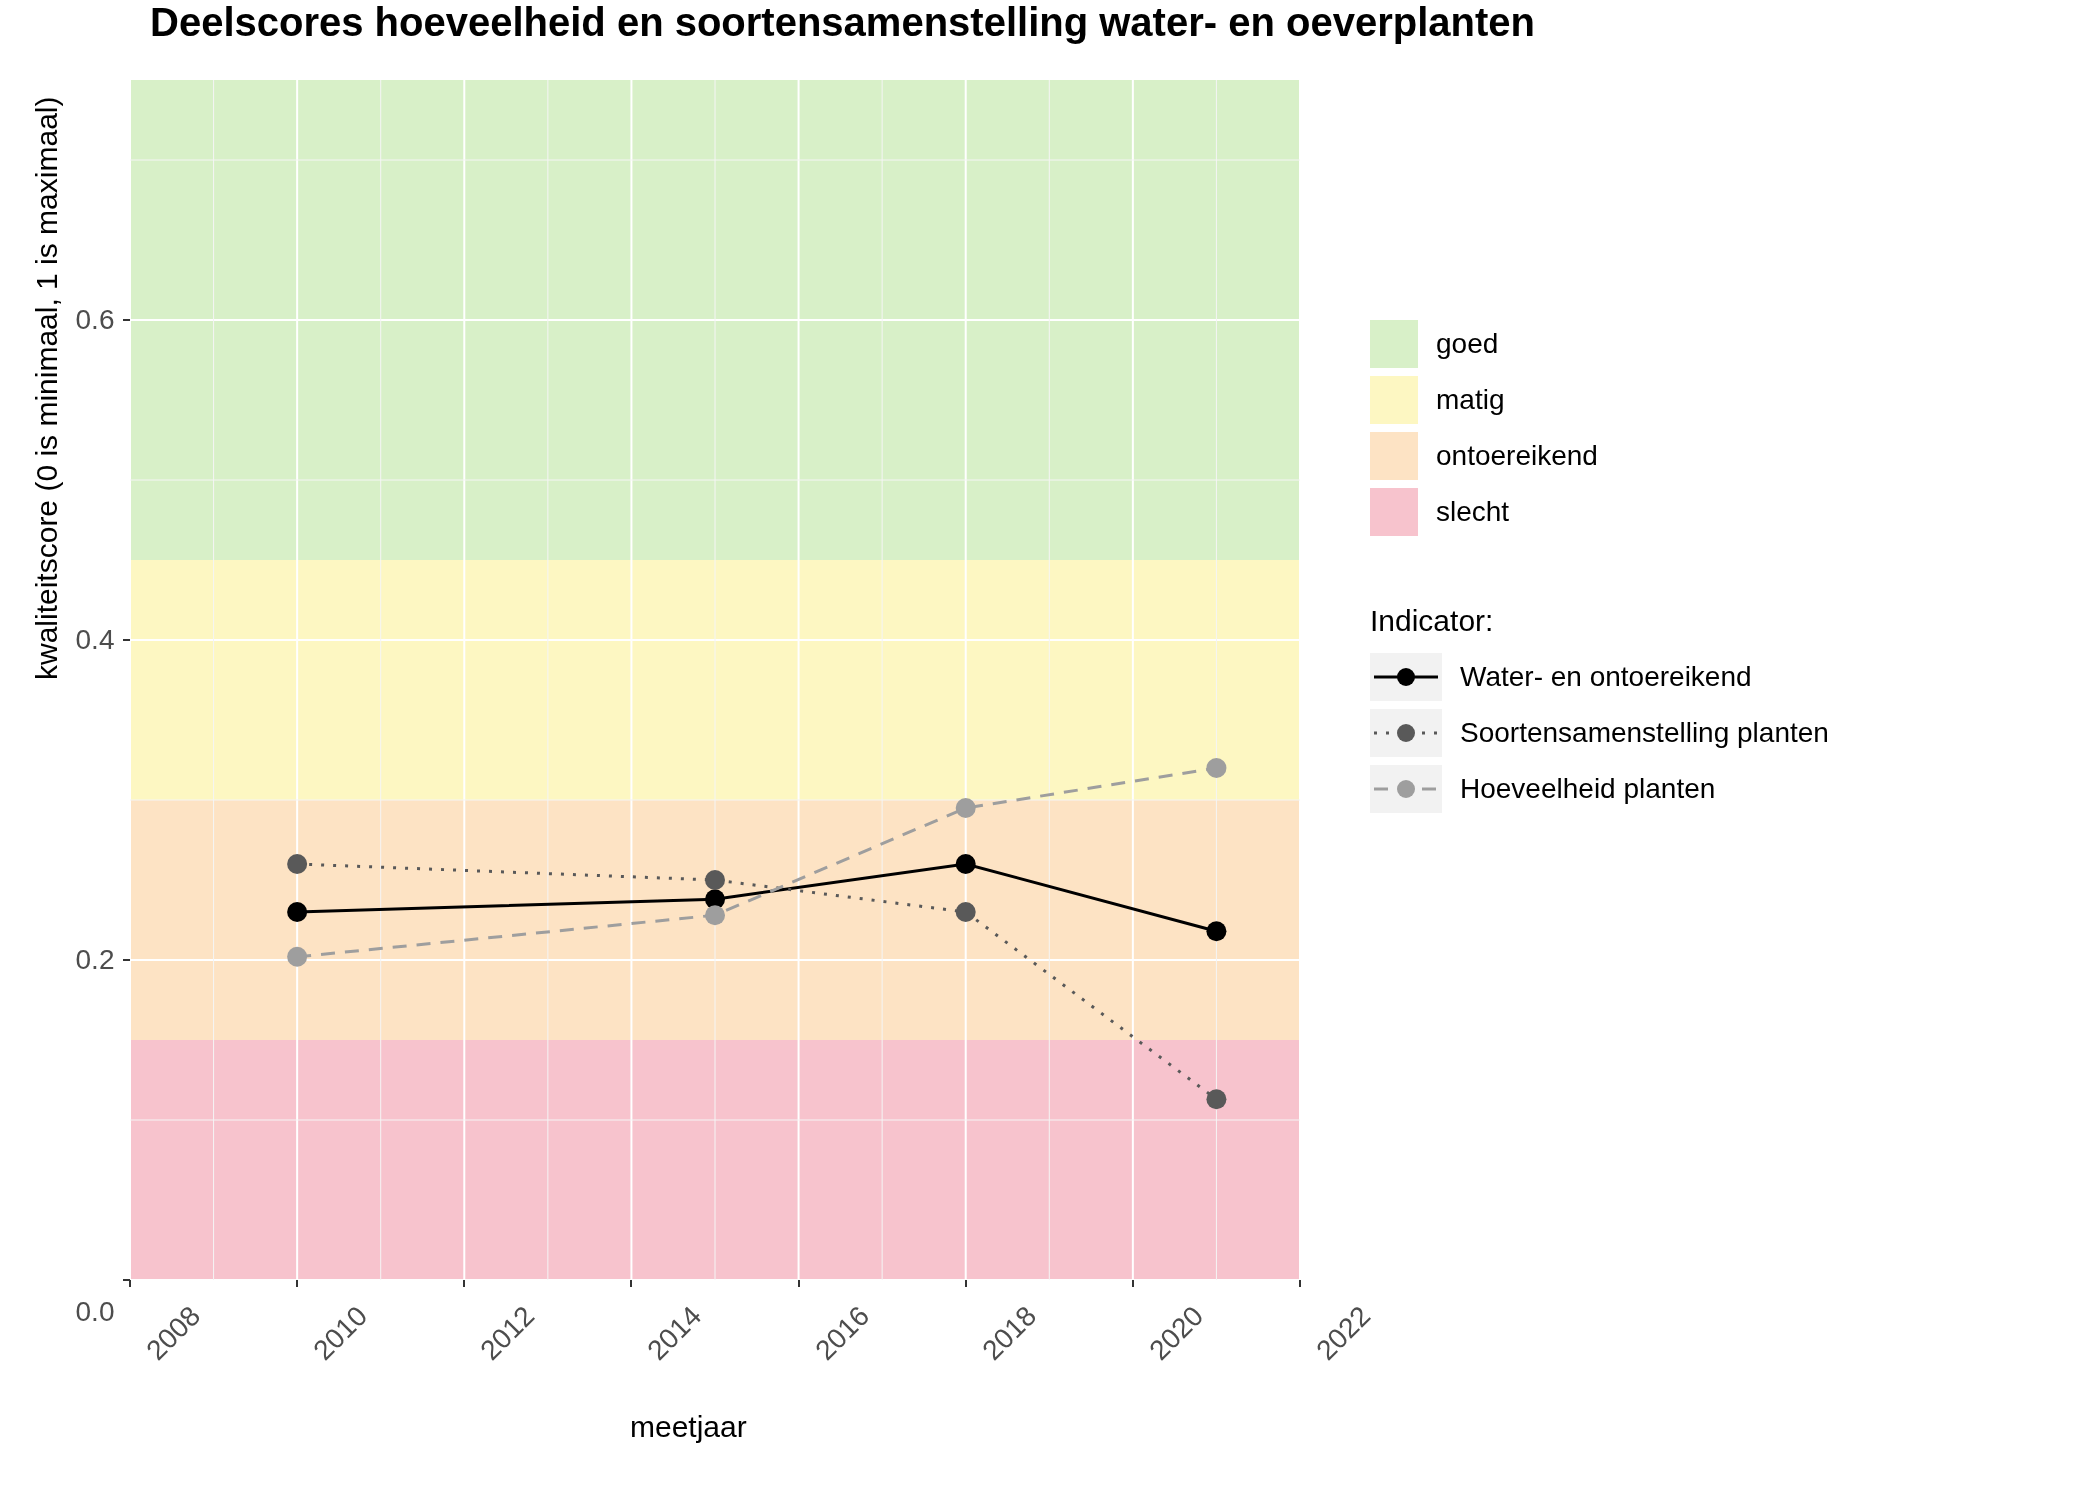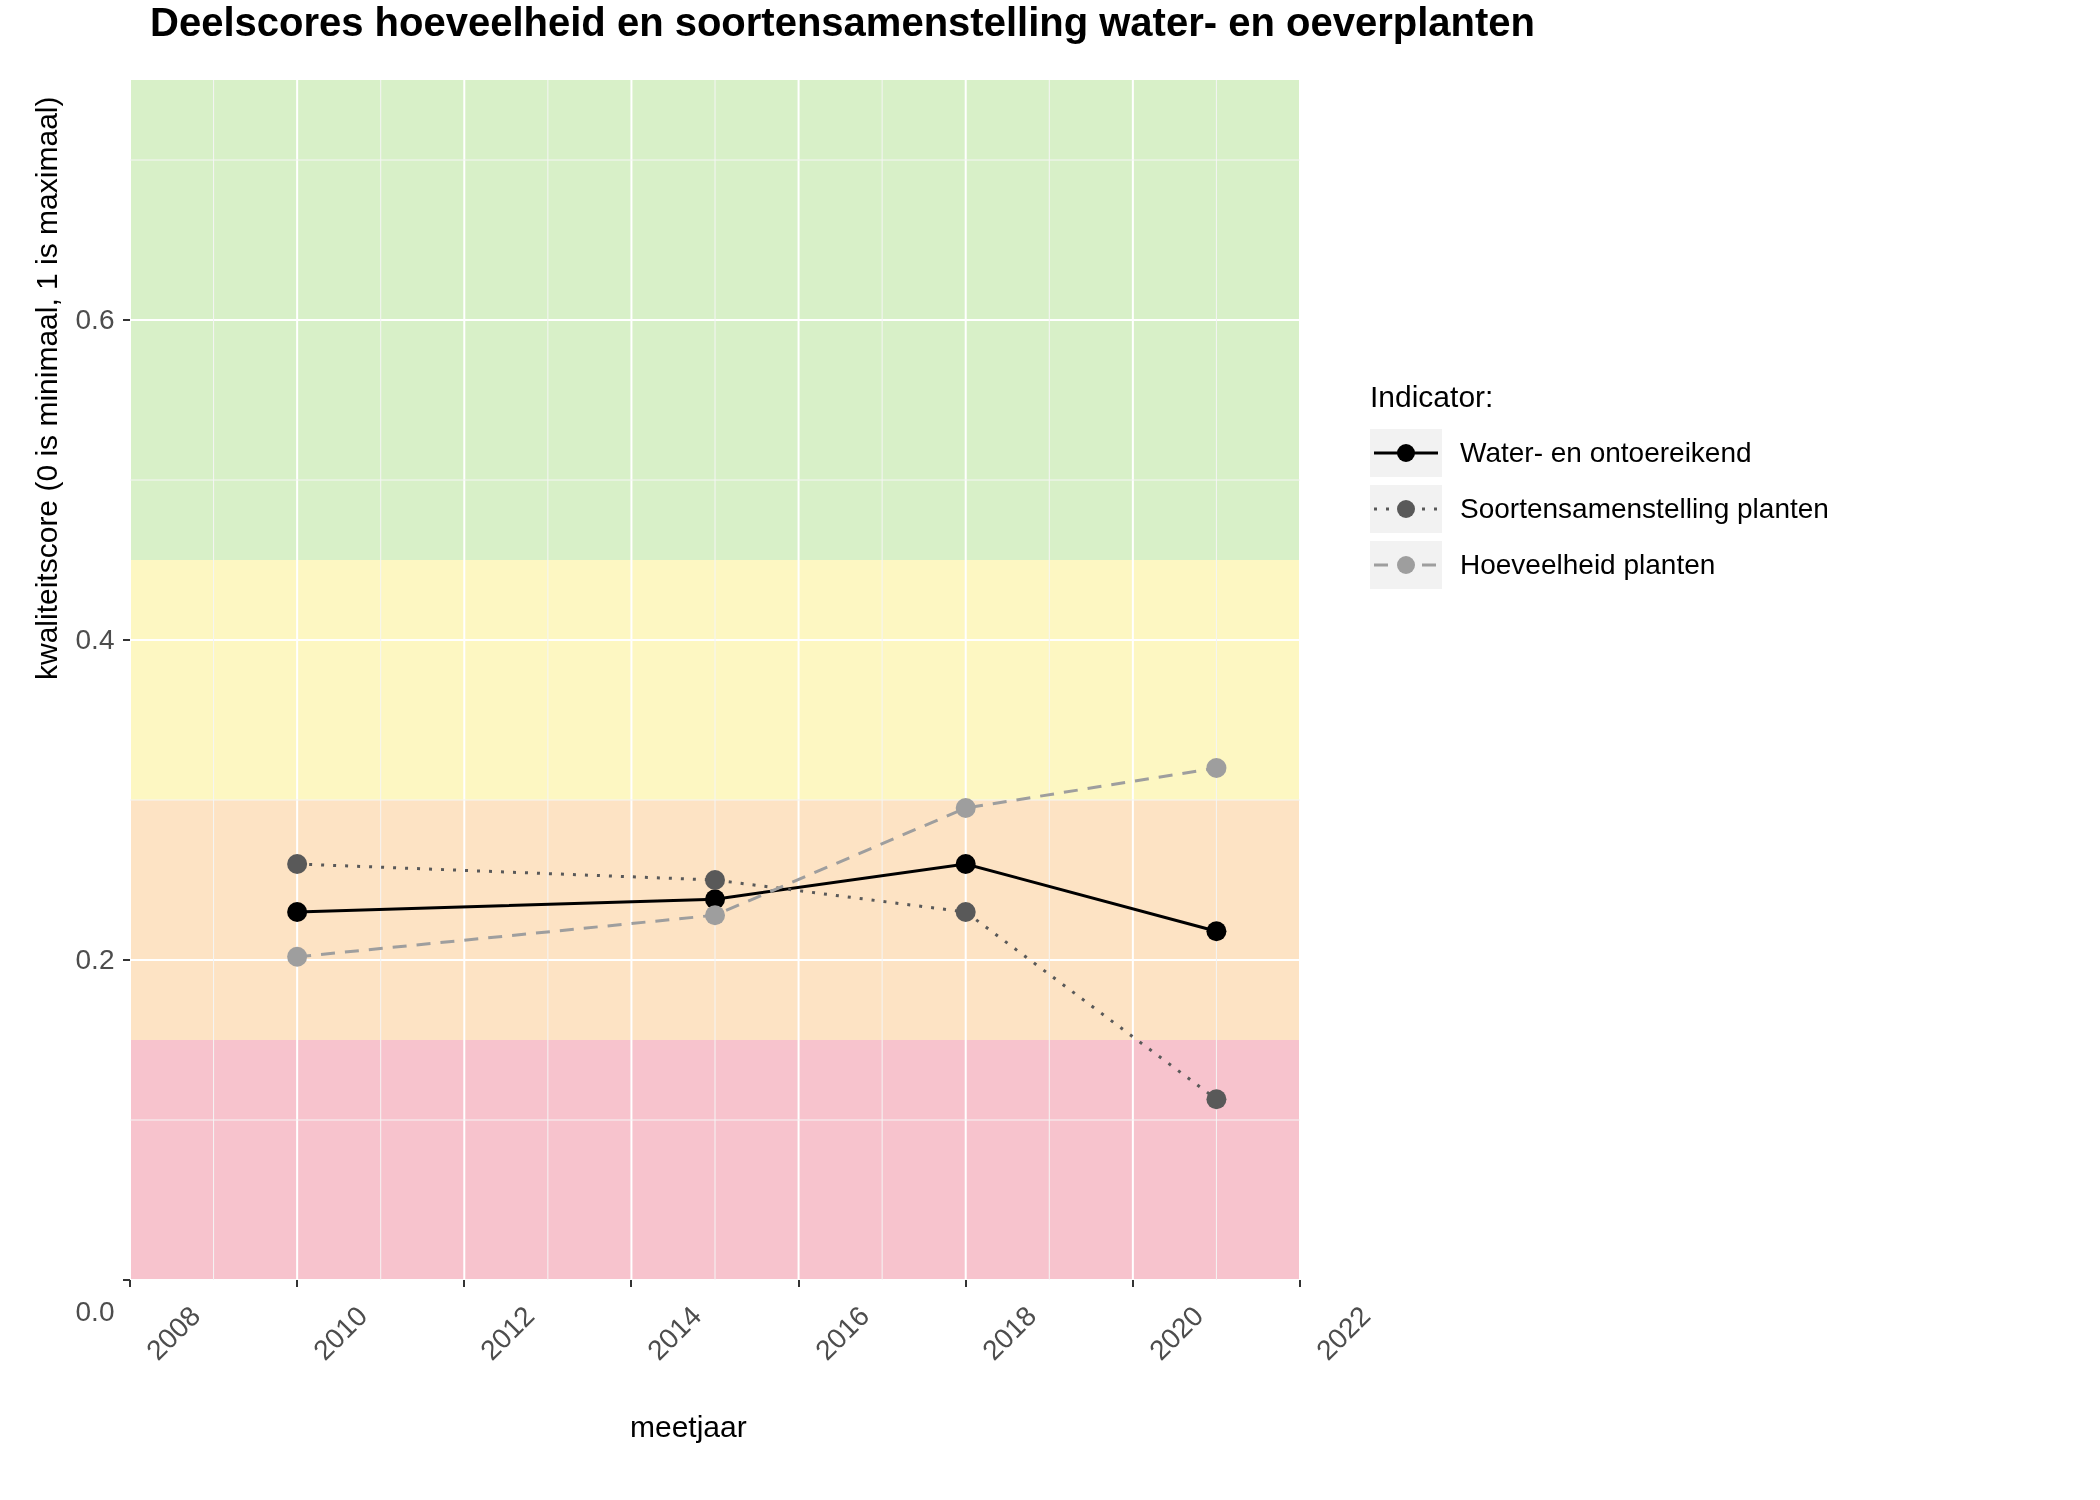--- a/index.html
+++ b/index.html
@@ -203,20 +203,38 @@
       <div class="x-tick-mark" style="left: 797.571px;"></div>
       <div class="x-tick" style="left: 957.714px;">2018</div>
       <div class="x-tick-mark" style="left: 964.714px;"></div>
       <div class="x-tick" style="left: 1124.86px;">2020</div>
       <div class="x-tick-mark" style="left: 1131.86px;"></div>
       <div class="x-tick" style="left: 1292px;">2022</div>
       <div class="x-tick-mark" style="left: 1299px;"></div>
     </div>
 
   <div class="legend">
+    <div id="band-legend">
+        <div class="legend-item">
+          <div class="legend-swatch" style="background: rgb(216, 240, 200);"></div>
+          <div class="legend-label">goed</div>
+        </div>
+        <div class="legend-item">
+          <div class="legend-swatch" style="background: rgb(253, 247, 194);"></div>
+          <div class="legend-label">matig</div>
+        </div>
+        <div class="legend-item">
+          <div class="legend-swatch" style="background: rgb(253, 227, 196);"></div>
+          <div class="legend-label">ontoereikend</div>
+        </div>
+        <div class="legend-item">
+          <div class="legend-swatch" style="background: rgb(247, 195, 205);"></div>
+          <div class="legend-label">slecht</div>
+        </div>
+      </div>
     <div style="height:60px"></div>
     <div class="legend-title">Indicator:</div>
     <div id="series-legend">
         <div class="legend-item">
           <div class="legend-line-sample"><svg width="72" height="48">
               <line x1="4" x2="68" y1="24" y2="24" stroke="#000000" stroke-width="3" stroke-dasharray=""></line>
               <circle cx="36" cy="24" r="9" fill="#000000"></circle>
             </svg></div>
           <div class="legend-label">Water- en ontoereikend</div>
         </div>

